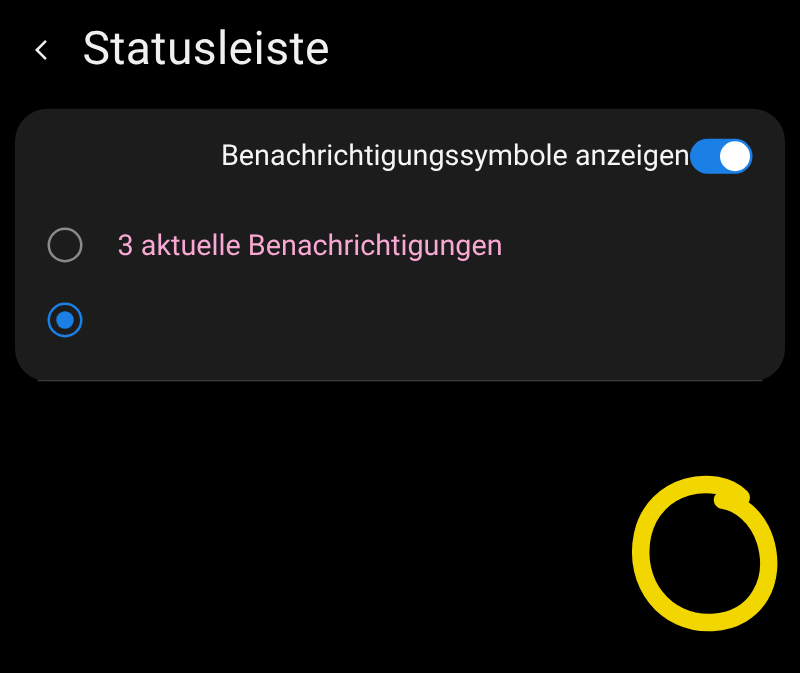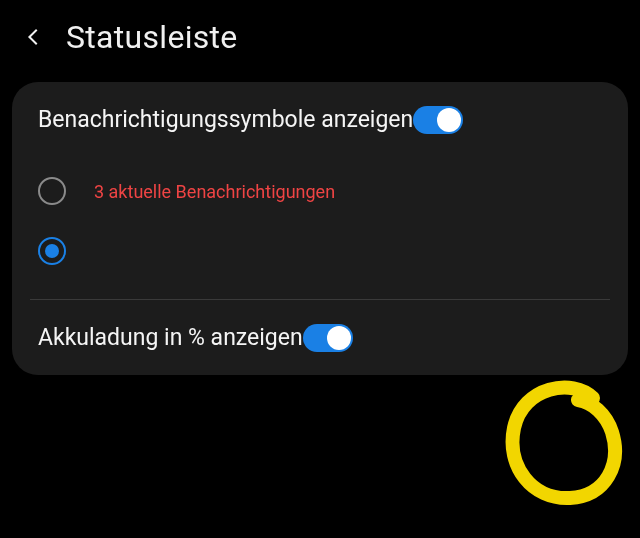--- a/index.html
+++ b/index.html
@@ -15,34 +15,34 @@
     align-items:center;
     padding:18px 20px 26px 20px;
   }
   .back-icon{
     width:28px;height:28px;
     display:flex;align-items:center;justify-content:center;
     margin-right:18px;
   }
   .back-icon svg{stroke:#f0f0f0;stroke-width:2.2;fill:none;}
   .title{
-    font-size:32px;
+    font-size:37px;
     font-weight:400;
     letter-spacing:.3px;
   }
   .panel{
     margin:0 12px;
     background:#1c1c1c;
     border-radius:26px;
     padding:0;
   }
   .row{
     display:flex;
     align-items:center;
-    justify-content:flex-start;
+    justify-content:flex-end;
     padding:22px 26px;
   }
   .row-label{
     font-size:23px;
     line-height:1.35;
     font-weight:400;
     color:#f5f5f5;
   }
   .toggle{
     position:relative;
@@ -81,22 +81,22 @@
   .radio.selected{
     border-color:#1a80e5;
   }
   .radio.selected::after{
     content:"";
     width:14px;height:14px;
     background:#1a80e5;
     border-radius:50%;
   }
   .radio-label{
-    font-size:18px;
-    color:#ef4444;
+    font-size:23px;
+    color:#f9a8d4;
   }
   .divider{
     height:1px;
     background:#3a3a3a;
     margin:0 18px;
   }
   .annotation{
     position:absolute;
     pointer-events:none;
   }
@@ -127,26 +127,20 @@
       <div class="radio"></div>
       <div class="radio-label">3 aktuelle Benachrichtigungen</div>
     </div>
     <div class="radio-item">
       <div class="radio selected"></div>
     </div>
   </div>
 
   <div class="divider"></div>
 
-  <div class="row">
-    <div class="row-label">Akkuladung in % anzeigen</div>
-    <div class="toggle on">
-      <div class="knob"></div>
-    </div>
-  </div>
 
 </div>
 
 <svg class="annotation" style="left:498px;top:378px;width:130px;height:140px" viewBox="0 0 130 140">
   <path d="M95 20
            C75 0, 25 8, 16 50
            C8 88, 34 122, 72 120
            C108 118, 124 86, 114 54
            C108 36, 94 24, 80 22" fill="none" stroke="#f2d600" stroke-width="14" stroke-linecap="round" stroke-linejoin="round"></path>
 </svg>

